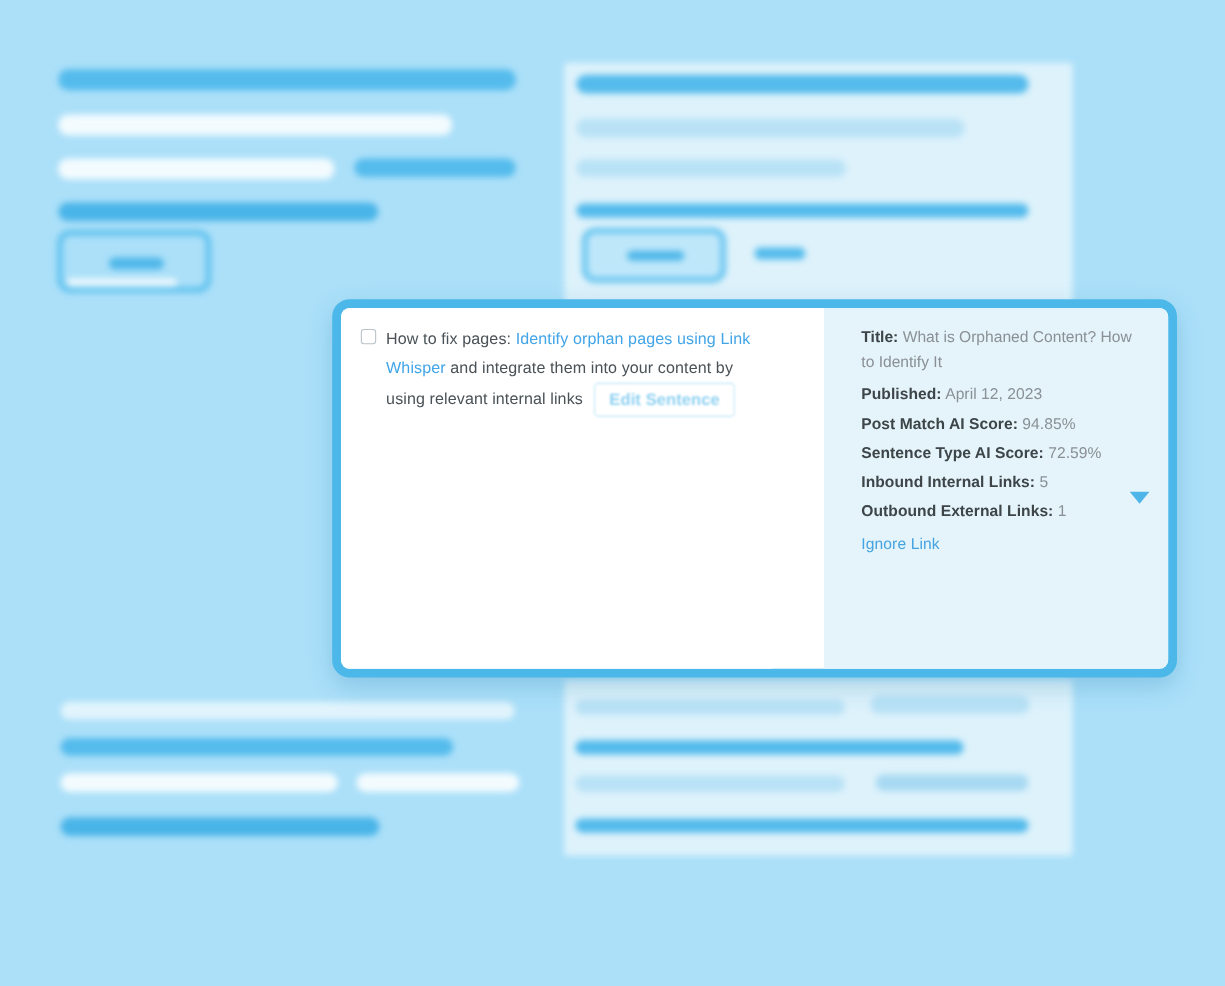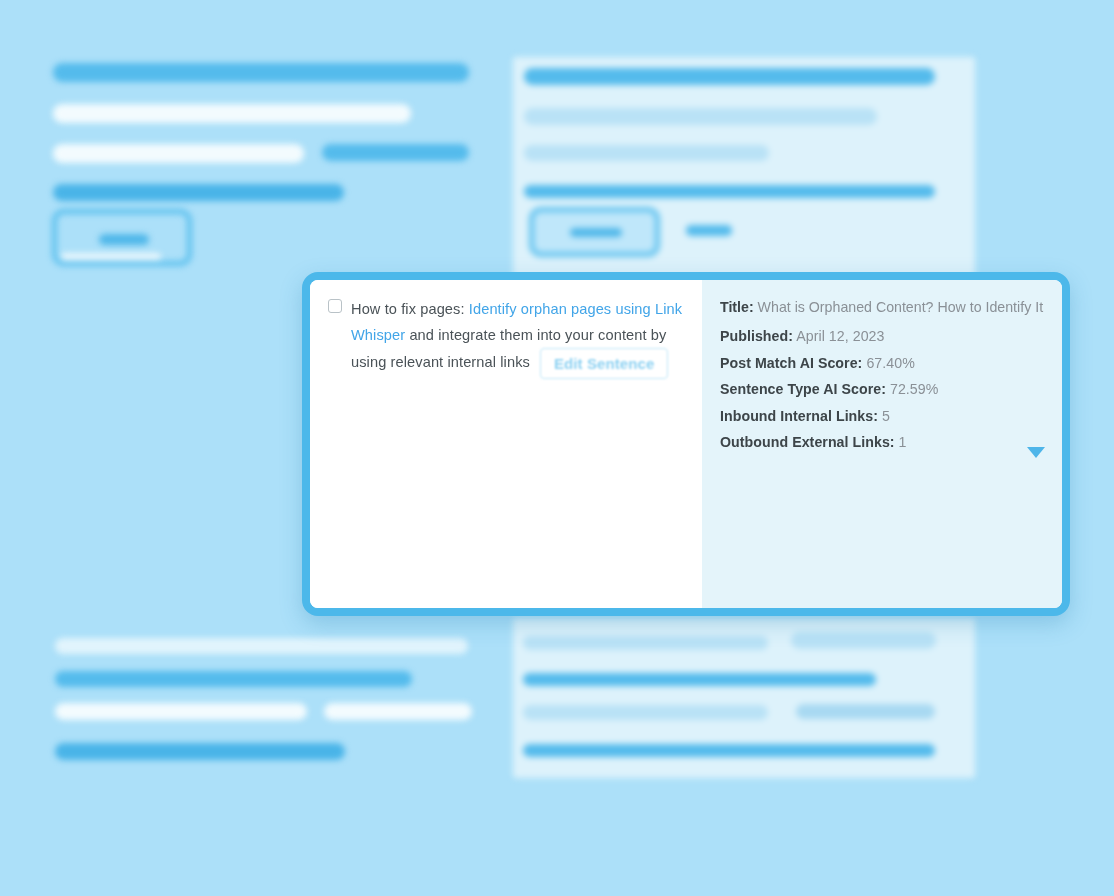--- a/index.html
+++ b/index.html
@@ -71,23 +71,24 @@
   .modal-left {
     width: 392px;
     background: #ffffff;
     padding: 16px 18px 10px 18px;
     box-sizing: border-box;
     position: relative;
   }
   .modal-right {
     flex: 1;
     background: #e4f4fa;
-    padding: 16px 18px 10px 18px;
+    padding: 16px 18px 10px 34px;
     box-sizing: border-box;
     position: relative;
+    margin-left: 47px;
   }
 
   
   .sentence-row {
     display: flex;
     align-items: flex-start;
     gap: 9px;
   }
   .checkbox {
     width: 14px;
@@ -266,36 +267,37 @@
 
 
     <div class="meta-line">
       <b>Published:</b>
       <span>April 12, 2023</span>
     </div>
 
 
     <div class="meta-line">
       <b>Post Match AI Score:</b>
-      <span>67.40%</span>
+      <span>94.85%</span>
     </div>
 
     <div class="meta-line">
       <b>Sentence Type AI Score:</b>
       <span>72.59%</span>
     </div>
 
     <div class="meta-line">
       <b>Inbound Internal Links:</b>
       <span>5</span>
     </div>
 
 
     <div class="meta-line">
       <b>Outbound External Links:</b>
       <span>1</span>
     </div>
 
 
+    <div class="ignore-link">Ignore Link</div>
 
     <div class="dropdown-caret"></div>
   </div>
 </div>
 
 </body></html>

